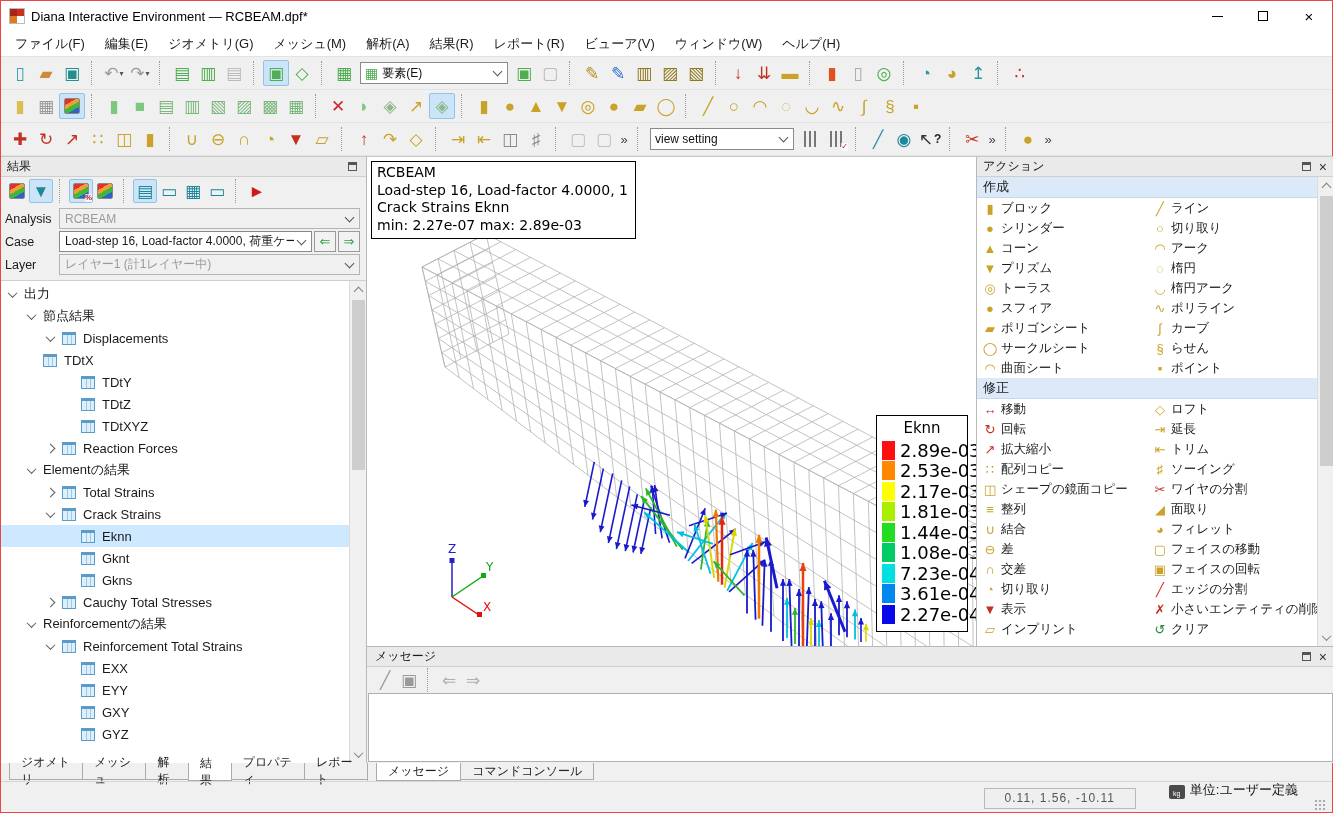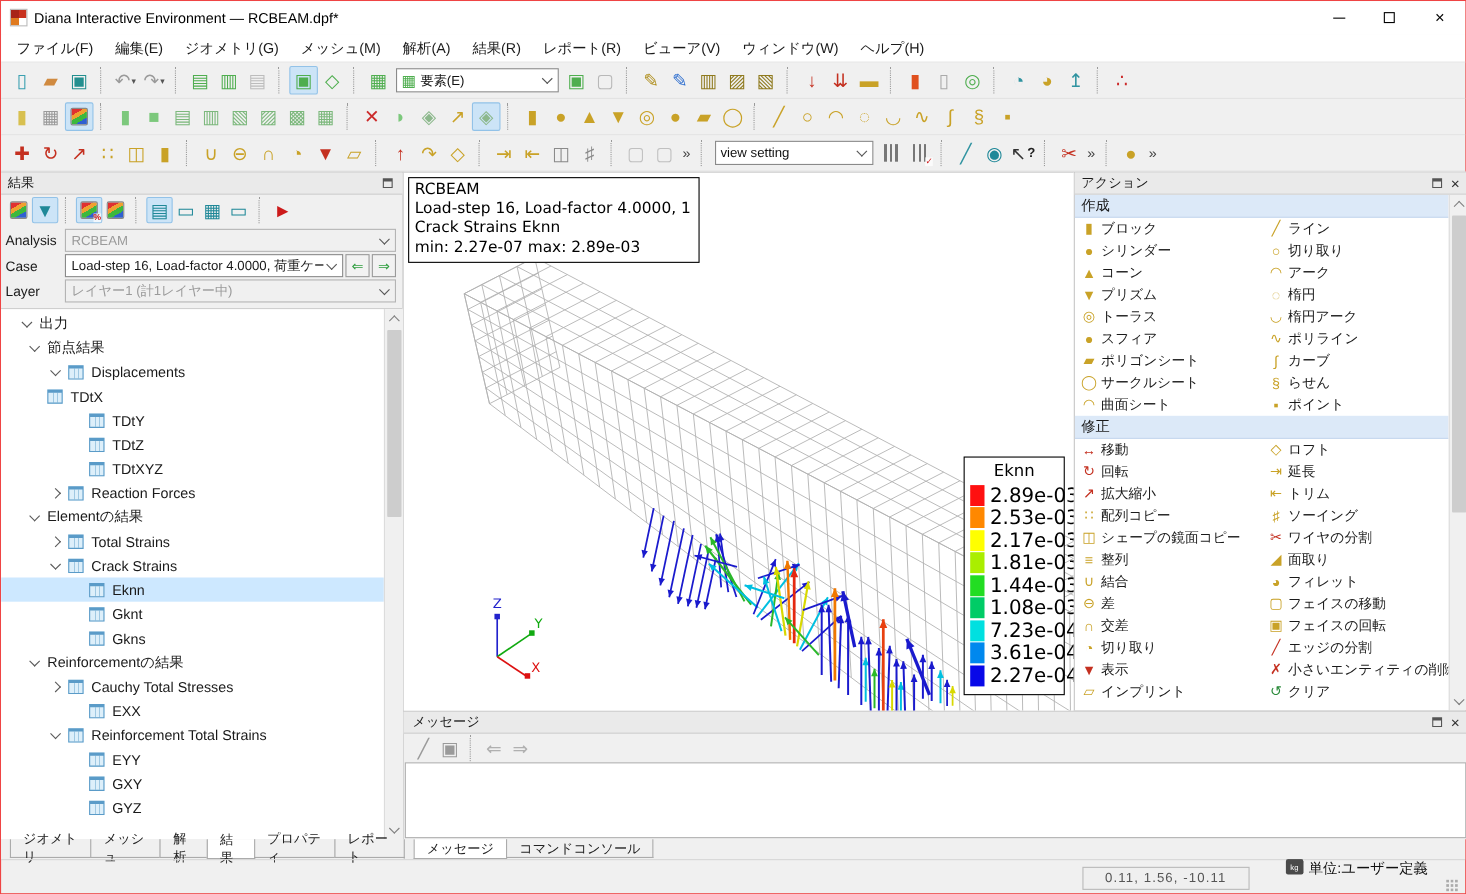--- a/index.html
+++ b/index.html
@@ -107,21 +107,21 @@
   
   .tabsrow { height:18px; flex:0 0 18px; display:flex; background:#f0f0f0;align-items:center; }
   .ltabs { width:367px; flex:0 0 367px; display:flex; padding-left:8px; border-right:1px solid #c0c0c0; }
   .mtabs { display:flex; padding-left:8px; }
   .tab { height:17px; padding:0 11px; display:flex; align-items:center; font-size:12px; background:#f0f0f0; border:1px solid #ababab; border-top:none; margin-right:-1px; color:#222; }
   .tab.active { background:#fff; height:18px; border-bottom-color:#ababab; }
 
   
   .statusbar { height:33px; flex:0 0 33px; display:flex; align-items:center; justify-content:flex-end; border-top:1px solid #d6d6d6; padding-right:4px; }
   .coords { width:152px; height:21px; border:1px solid #b9b9b9; background:#efefef; color:#555; font-size:12px; display:flex; align-items:center; justify-content:center; letter-spacing:1px; }
-  .unit { display:flex; align-items:flex-start; margin:0 10px 16px 12px; font-size:13px; color:#111;padding-left:21px; }
+  .unit { display:flex; align-items:flex-end; margin:0 10px 16px 12px; font-size:13px; color:#111;padding-left:21px; }
   .kg { width:16px; height:14px; background:#4a4a4a; color:#fff; font-size:7px; display:flex; align-items:center; justify-content:center; border-radius:2px; margin-right:5px; border-top:3px solid transparent; border-top-color:#4a4a4a; }
   .grip { width:12px; height:12px; margin:14px 2px 0 6px;
     background:radial-gradient(circle at 2px 2px,#ababab 1.2px,transparent 1.3px) 0 0/4px 4px; }
 </style>
 </head>
 <body>
 
 <div class="window">
 
   <div class="titlebar">
@@ -522,21 +522,21 @@
           <div class="field-row">
             <span class="flabel">Layer</span>
             <div class="fcombo disabled">
               <span class="cval">レイヤー1 (計1レイヤー中)</span>
               <span class="cchev"></span>
             </div>
           </div>
         </div>
       <div class="treewrap">
         <div class="tree" id="tree">
-            <div class="titem" style="padding-left: 20px;">
+            <div class="titem" style="padding-left: 8px;">
               <span class="chev down"></span>
               <span class="tlabel">出力</span>
             </div>
             <div class="titem" style="padding-left: 27px;">
               <span class="chev down"></span>
               <span class="tlabel">節点結果</span>
             </div>
             <div class="titem" style="padding-left: 46px;">
               <span class="chev down"></span>
               <span class="ticon"></span>
@@ -589,38 +589,38 @@
             <div class="titem" style="padding-left: 65px;">
               <span class="chev-sp"></span>
               <span class="ticon"></span>
               <span class="tlabel">Gknt</span>
             </div>
             <div class="titem" style="padding-left: 65px;">
               <span class="chev-sp"></span>
               <span class="ticon"></span>
               <span class="tlabel">Gkns</span>
             </div>
+            <div class="titem" style="padding-left: 46px;">
+              <span class="chev right"></span>
+              <span class="ticon"></span>
+              <span class="tlabel">Cauchy Total Stresses</span>
+            </div>
             <div class="titem" style="padding-left: 27px;">
               <span class="chev down"></span>
               <span class="tlabel">Reinforcementの結果</span>
             </div>
             <div class="titem" style="padding-left: 46px;">
-              <span class="chev right"></span>
-              <span class="ticon"></span>
-              <span class="tlabel">Cauchy Total Stresses</span>
+              <span class="chev down"></span>
+              <span class="ticon"></span>
+              <span class="tlabel">Reinforcement Total Strains</span>
             </div>
             <div class="titem" style="padding-left: 65px;">
               <span class="chev-sp"></span>
               <span class="ticon"></span>
               <span class="tlabel">EXX</span>
-            </div>
-            <div class="titem" style="padding-left: 46px;">
-              <span class="chev down"></span>
-              <span class="ticon"></span>
-              <span class="tlabel">Reinforcement Total Strains</span>
             </div>
             <div class="titem" style="padding-left: 65px;">
               <span class="chev-sp"></span>
               <span class="ticon"></span>
               <span class="tlabel">EYY</span>
             </div>
             <div class="titem" style="padding-left: 65px;">
               <span class="chev-sp"></span>
               <span class="ticon"></span>
               <span class="tlabel">GXY</span>

